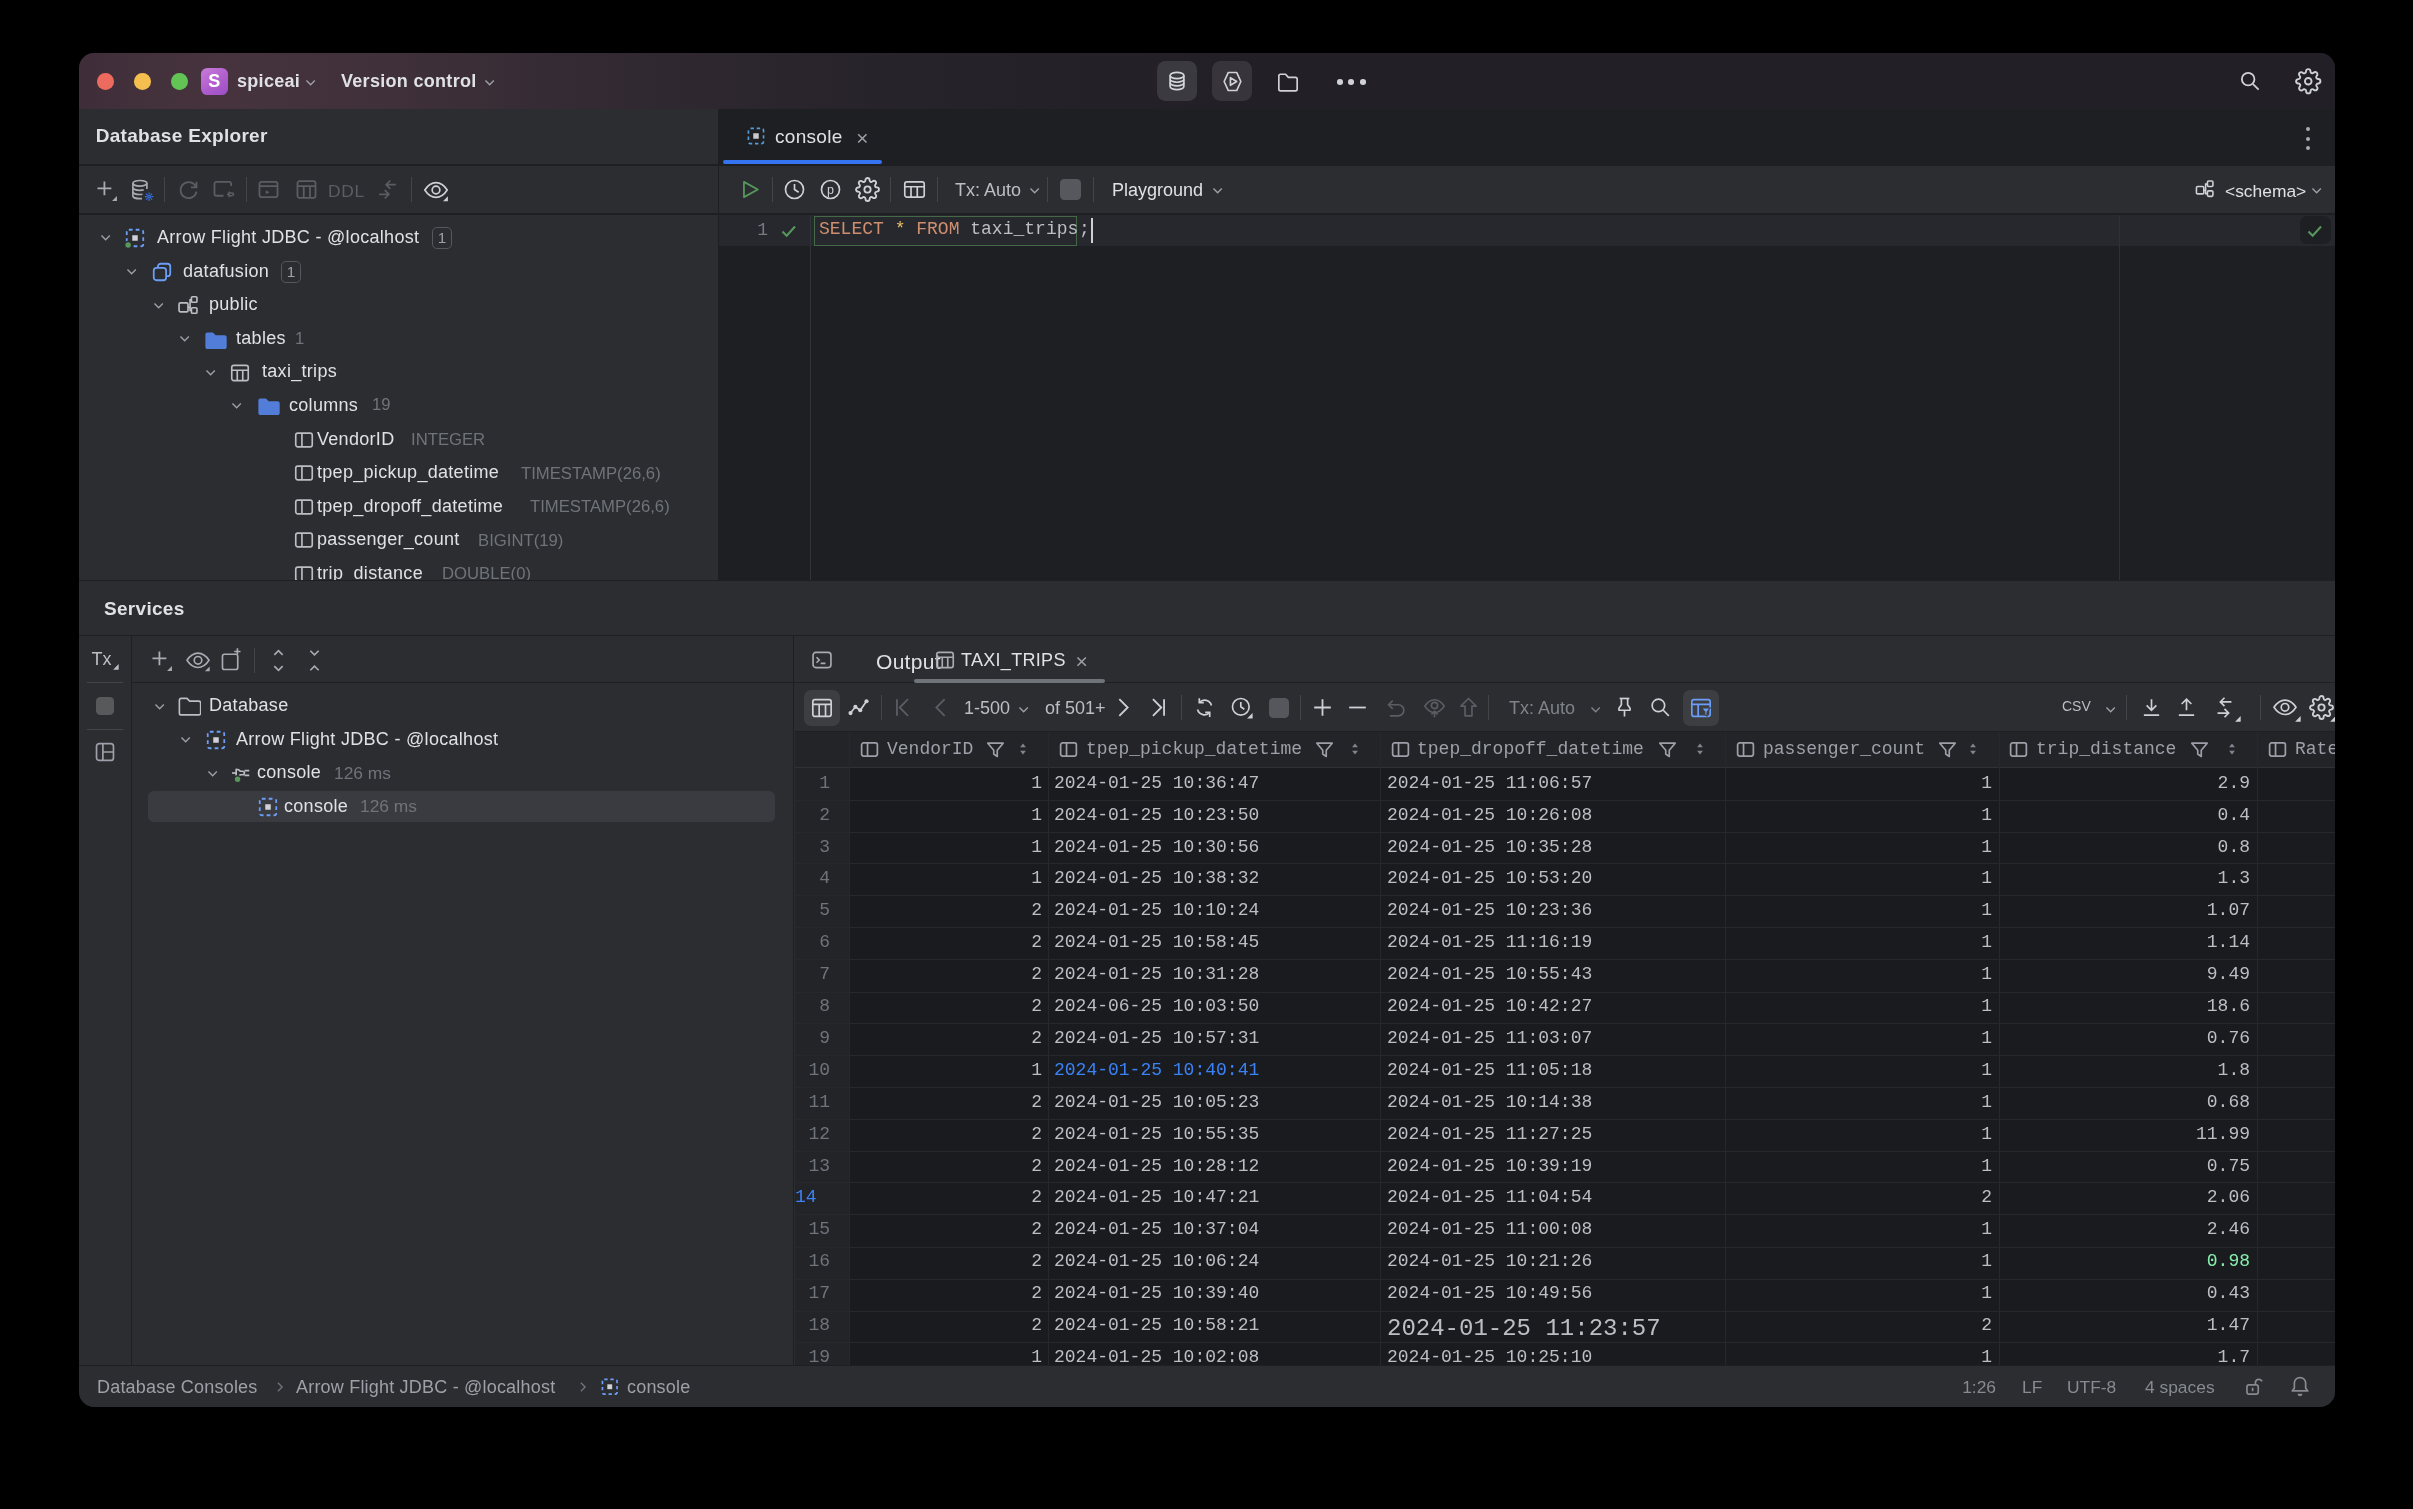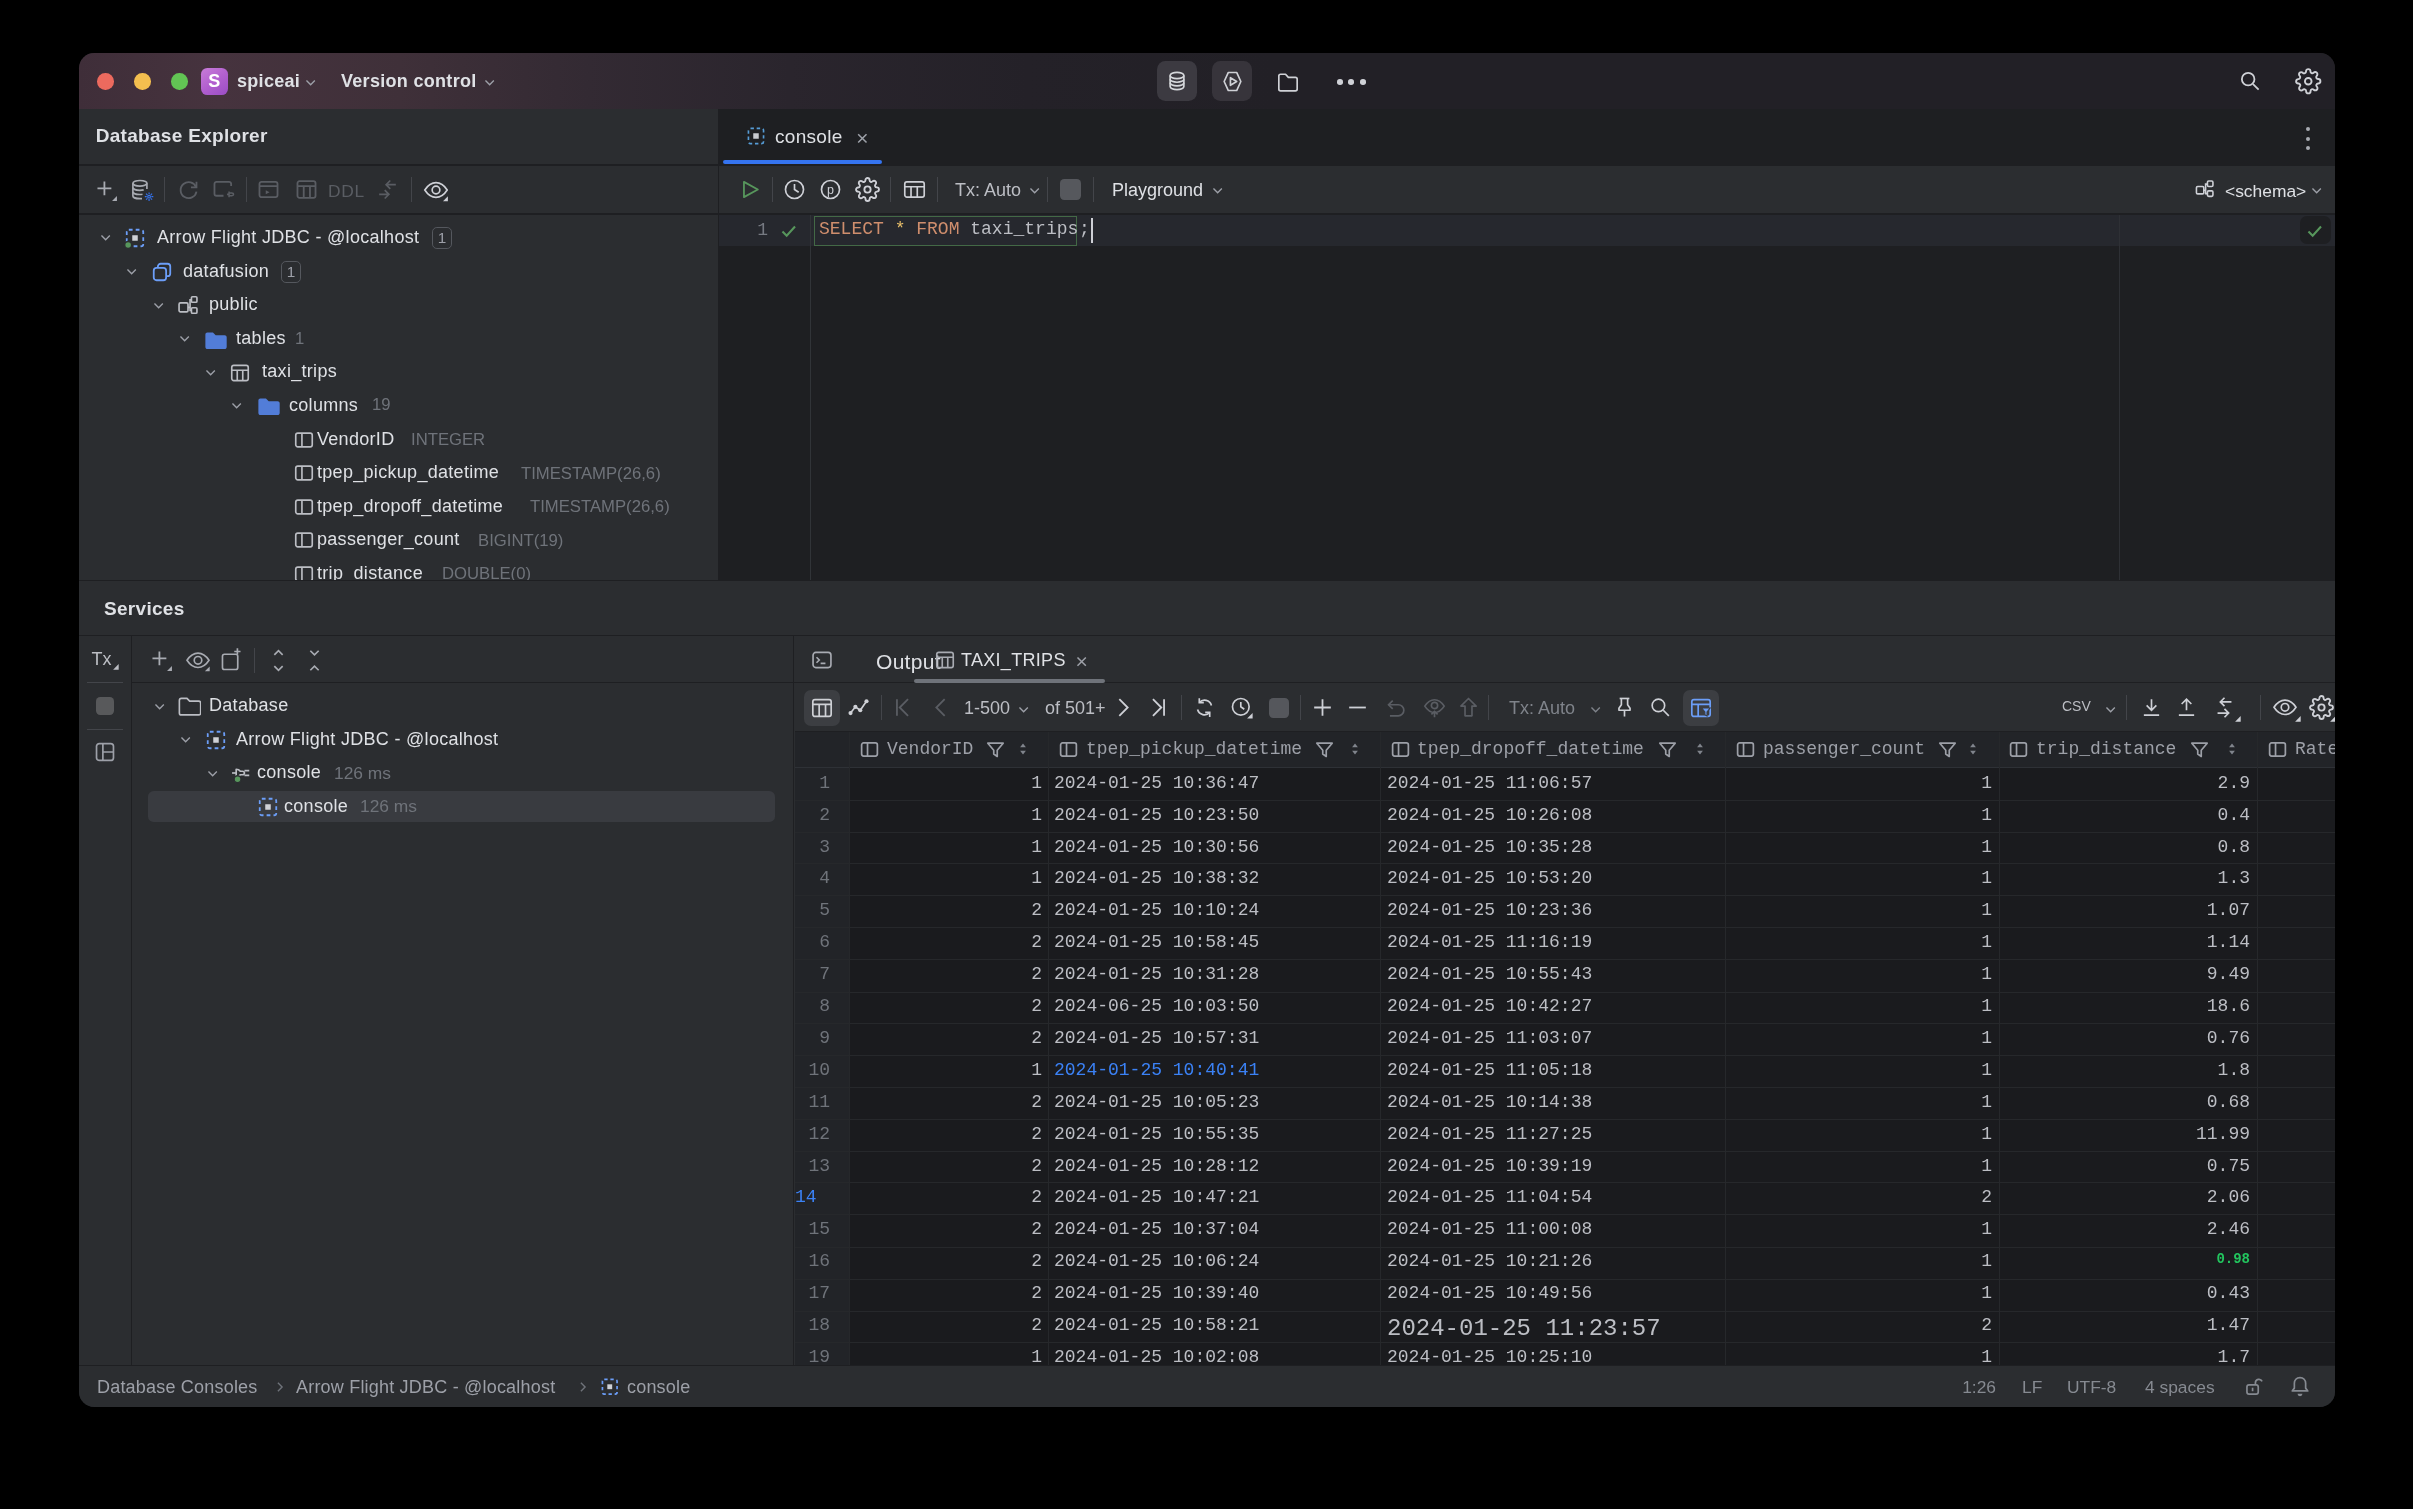--- a/index.html
+++ b/index.html
@@ -681,21 +681,21 @@
   <div class="a mono" style="left:975px;top:1166px;font-size:18px;color:#bcbec4;">2024-01-25 10:37:04</div>
   <div class="a mono" style="left:1308px;top:1166px;font-size:18px;color:#bcbec4;">2024-01-25 11:00:08</div>
   <div class="a mono" style="left:1777px;top:1166px;width:136px;text-align:right;font-size:18px;color:#bcbec4;">1</div>
   <div class="a mono" style="left:2055px;top:1166px;width:116px;text-align:right;font-size:18px;color:#bcbec4;">2.46</div>
   <div class="a" style="left:716px;top:1194px;width:1540px;height:1.4px;background:#26282b;"></div>
   <div class="a mono" style="left:716px;top:1198px;width:35px;text-align:right;font-size:18px;color:#6f737a;">16</div>
   <div class="a mono" style="left:836px;top:1198px;width:127px;text-align:right;font-size:18px;color:#bcbec4;">2</div>
   <div class="a mono" style="left:975px;top:1198px;font-size:18px;color:#bcbec4;">2024-01-25 10:06:24</div>
   <div class="a mono" style="left:1308px;top:1198px;font-size:18px;color:#bcbec4;">2024-01-25 10:21:26</div>
   <div class="a mono" style="left:1777px;top:1198px;width:136px;text-align:right;font-size:18px;color:#bcbec4;">1</div>
-  <div class="a mono" style="left:2055px;top:1198px;width:116px;text-align:right;font-size:14px;color:#22c55e;font-weight:bold;">0.98</div>
+  <div class="a mono" style="left:2055px;top:1198px;width:116px;text-align:right;font-size:18px;color:#86efac;">0.98</div>
   <div class="a" style="left:716px;top:1226px;width:1540px;height:1.4px;background:#26282b;"></div>
   <div class="a mono" style="left:716px;top:1230px;width:35px;text-align:right;font-size:18px;color:#6f737a;">17</div>
   <div class="a mono" style="left:836px;top:1230px;width:127px;text-align:right;font-size:18px;color:#bcbec4;">2</div>
   <div class="a mono" style="left:975px;top:1230px;font-size:18px;color:#bcbec4;">2024-01-25 10:39:40</div>
   <div class="a mono" style="left:1308px;top:1230px;font-size:18px;color:#bcbec4;">2024-01-25 10:49:56</div>
   <div class="a mono" style="left:1777px;top:1230px;width:136px;text-align:right;font-size:18px;color:#bcbec4;">1</div>
   <div class="a mono" style="left:2055px;top:1230px;width:116px;text-align:right;font-size:18px;color:#bcbec4;">0.43</div>
   <div class="a" style="left:716px;top:1258px;width:1540px;height:1.4px;background:#26282b;"></div>
   <div class="a mono" style="left:716px;top:1262px;width:35px;text-align:right;font-size:18px;color:#6f737a;">18</div>
   <div class="a mono" style="left:836px;top:1262px;width:127px;text-align:right;font-size:18px;color:#bcbec4;">2</div>

